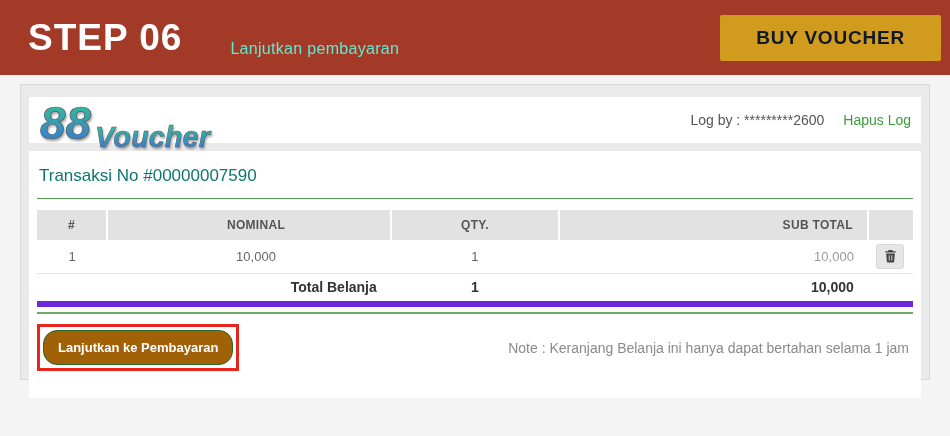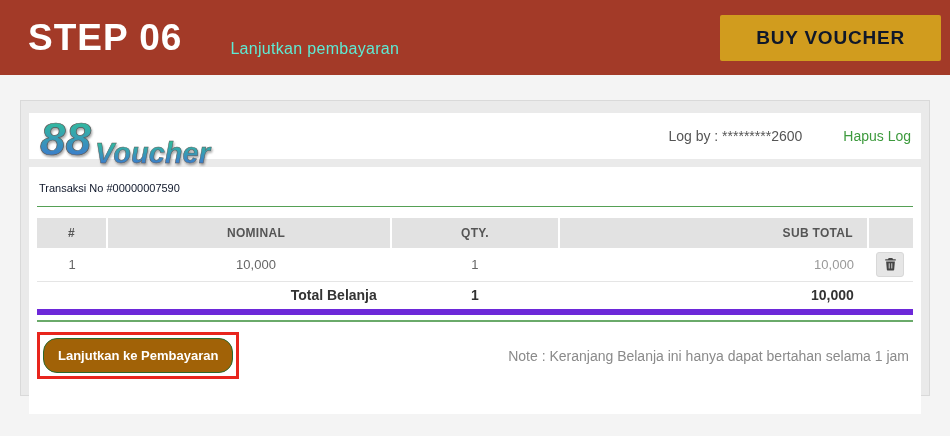--- a/index.html
+++ b/index.html
@@ -28,46 +28,46 @@
     margin-left: auto; margin-right: 9px;
     background: #d19c1e; color: #0f172a;
     border: none; border-radius: 2px;
     font-family: "Liberation Sans", sans-serif;
     font-size: 19px; font-weight: bold; letter-spacing: .8px;
     padding: 12px 36px; cursor: pointer;
   }
 
   
   .card {
-    position: absolute; left: 20px; top: 100px;
+    position: absolute; left: 20px; top: 84px;
     width: 910px; height: 296px;
     background: #eaeaea;
     border: 1px solid #d9d9d9;
     padding: 12px 8px 8px;
   }
 
   
   .logo-bar {
     background: #ffffff; height: 46px;
     display: flex; align-items: center;
     padding: 0 10px; position: relative;
   }
   .logo { position: absolute; left: 8px; top: 1px; width: 210px; height: 54px; }
   .logo svg { filter: drop-shadow(1px 2px 1px rgba(60,60,60,.45)); }
-  .session { margin-left: auto; display: flex; align-items: flex-start; gap: 41px; }
+  .session { margin-left: auto; display: flex; align-items: flex-start; gap: 19px; }
   .log-by { color: #555555; font-size: 14px; }
   .hapus-log { color: #3d9a3d; font-size: 14px; text-decoration: none; cursor: pointer; }
 
   
   .content {
     background: #ffffff; margin-top: 8px;
     padding: 13px 8px 14px; height: 247px;
   }
   .trx-title {
-    color: #0f172a; font-size: 11px; font-weight: normal;
+    color: #0f766e; font-size: 17px; font-weight: normal;
     padding: 2px 2px 12px;
     border-bottom: 1px solid #55a055;
   }
 
   
   table.cart { width: 100%; border-collapse: collapse; margin-top: 11px; table-layout: fixed; }
   .c-num  { width: 70px;  text-align: center; }
   .c-nom  { width: 283px; text-align: center; padding-left: 14px; }
   .c-qty  { width: 168px; text-align: center; }
   .c-sub  { width: 308px; text-align: right; padding-right: 14px; }

